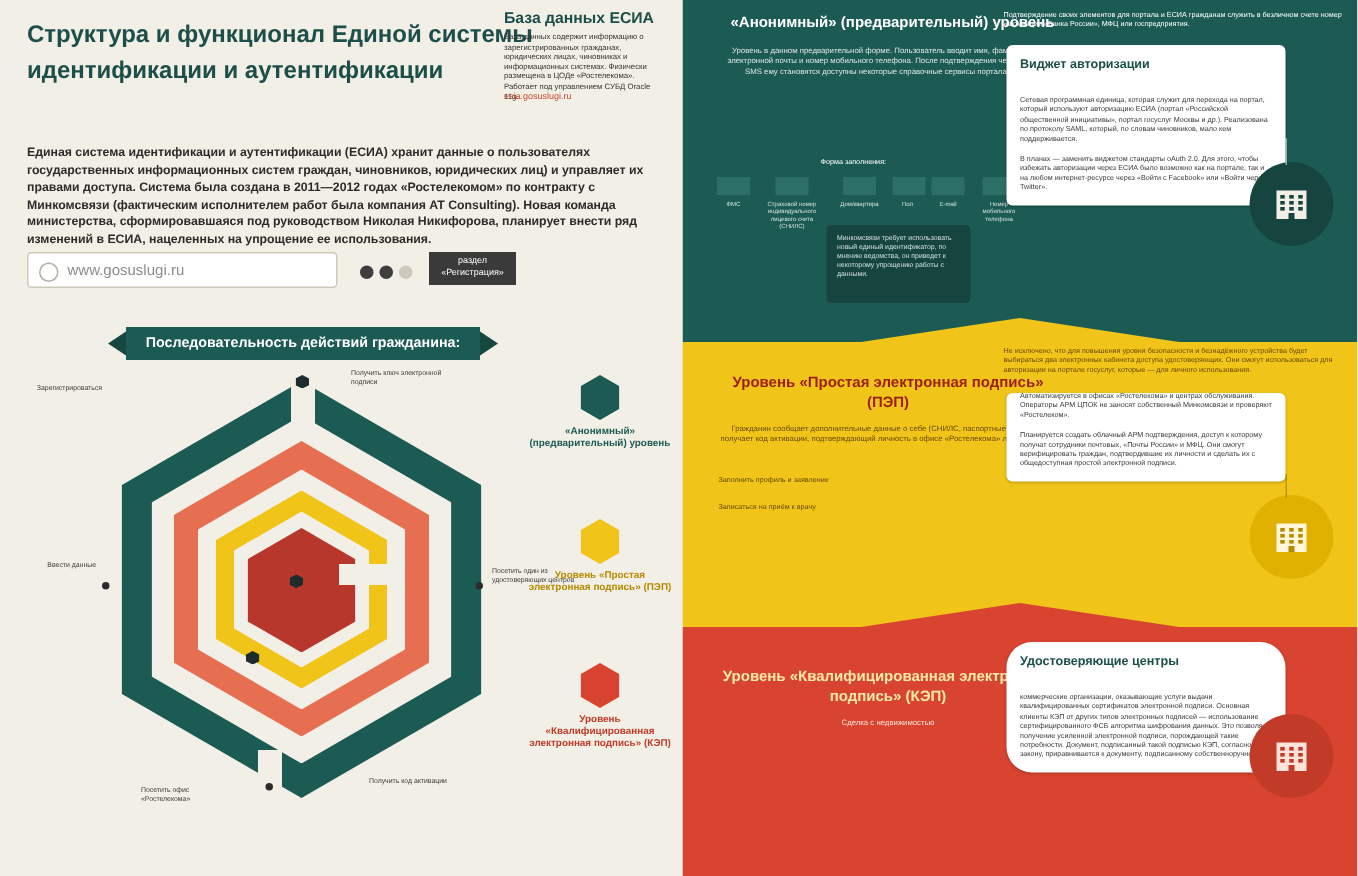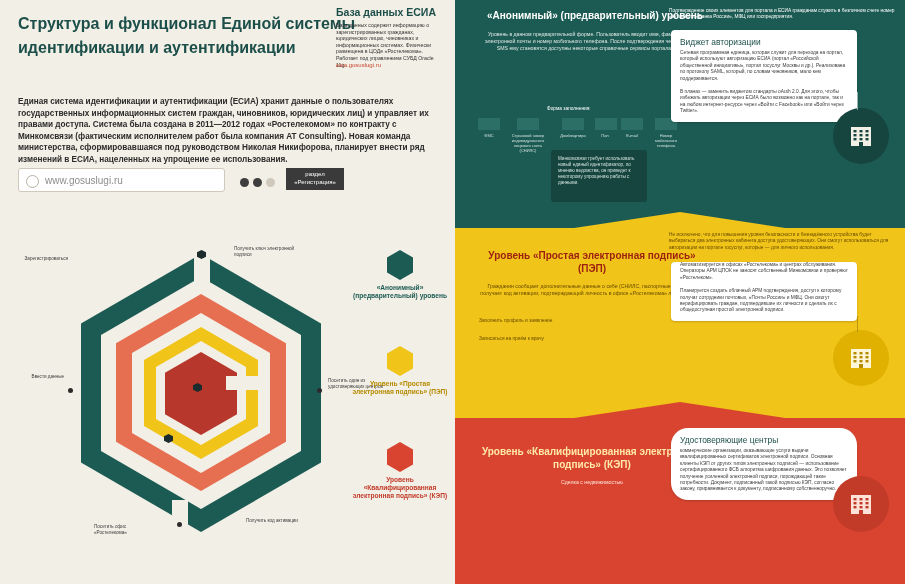--- a/index.html
+++ b/index.html
@@ -87,21 +87,21 @@
 
   .lvl{position:absolute;width:230px;text-align:center;color:#fff;font-weight:bold;}
   .lvl .l1{font-size:10px;line-height:12.5px;}
   .lvl .sub{font-weight:normal;font-size:5.2px;line-height:7px;margin-top:8px;color:#dfe8e5;}
   .lvl.red .l1{color:#ffe9a8;}
 
   .card{
     position:absolute;background:#fff;border-radius:4px;
     box-shadow:0 1px 2px rgba(0,0,0,.18);
   }
-  .card h4{margin:0;padding:7px 9px 3px;font-size:8.4px;color:#1c4f4a;font-weight:normal;line-height:10px;}
+  .card h4{margin:0;padding:7px 9px 18px;font-size:8.4px;color:#1c4f4a;font-weight:bold;line-height:10px;}
   .card p{margin:0;padding:0 9px 7px;font-size:4.8px;line-height:6.4px;color:#3a3a3a;}
   .notewhite{position:absolute;color:#fff;font-size:4.8px;line-height:6.3px;}
   .notedark{position:absolute;color:#6b4b00;font-size:4.8px;line-height:6.3px;}
 
   .circ{position:absolute;width:56px;height:56px;border-radius:50%;display:block;}
   .circ.teal{background:#16443f;}
   .circ.yellow{background:#e0b100;}
   .circ.red{background:#c23a28;}
   .bldg{position:absolute;left:50%;top:50%;transform:translate(-50%,-50%);}
   .chain{position:absolute;text-align:center;color:#cfe0dc;font-size:4px;line-height:5px;}
@@ -127,20 +127,26 @@
       </div>
       <div class="dots">
         <i></i><i></i><i class="o"></i>
       </div>
       <div class="razdel">раздел «Регистрация»</div>
     </div>
     <div class="bd-title">База данных ЕСИА</div>
     <div class="bd-text">База данных содержит информацию о зарегистрированных гражданах, юридических лицах, чиновниках и информационных системах. Физически размещена в ЦОДе «Ростелекома». Работает под управлением СУБД Oracle 11g.</div>
     <div class="bd-link">esia.gosuslugi.ru</div>
 
+    <div class="ribbon">
+      <div class="lf"></div>
+      <div class="rf"></div>
+      <div class="body"></div>
+      <div class="t">Последовательность действий гражданина:</div>
+    </div>
 
     <div class="maze">
       <div class="hexring">
         <div class="hx h-outer"></div>
         <div class="hx h-2"></div>
         <div class="hx h-3"></div>
         <div class="hx h-4"></div>
         <div class="hx h-5"></div>
         <div class="hx h-6"></div>
         <div class="hx h-7"></div>

